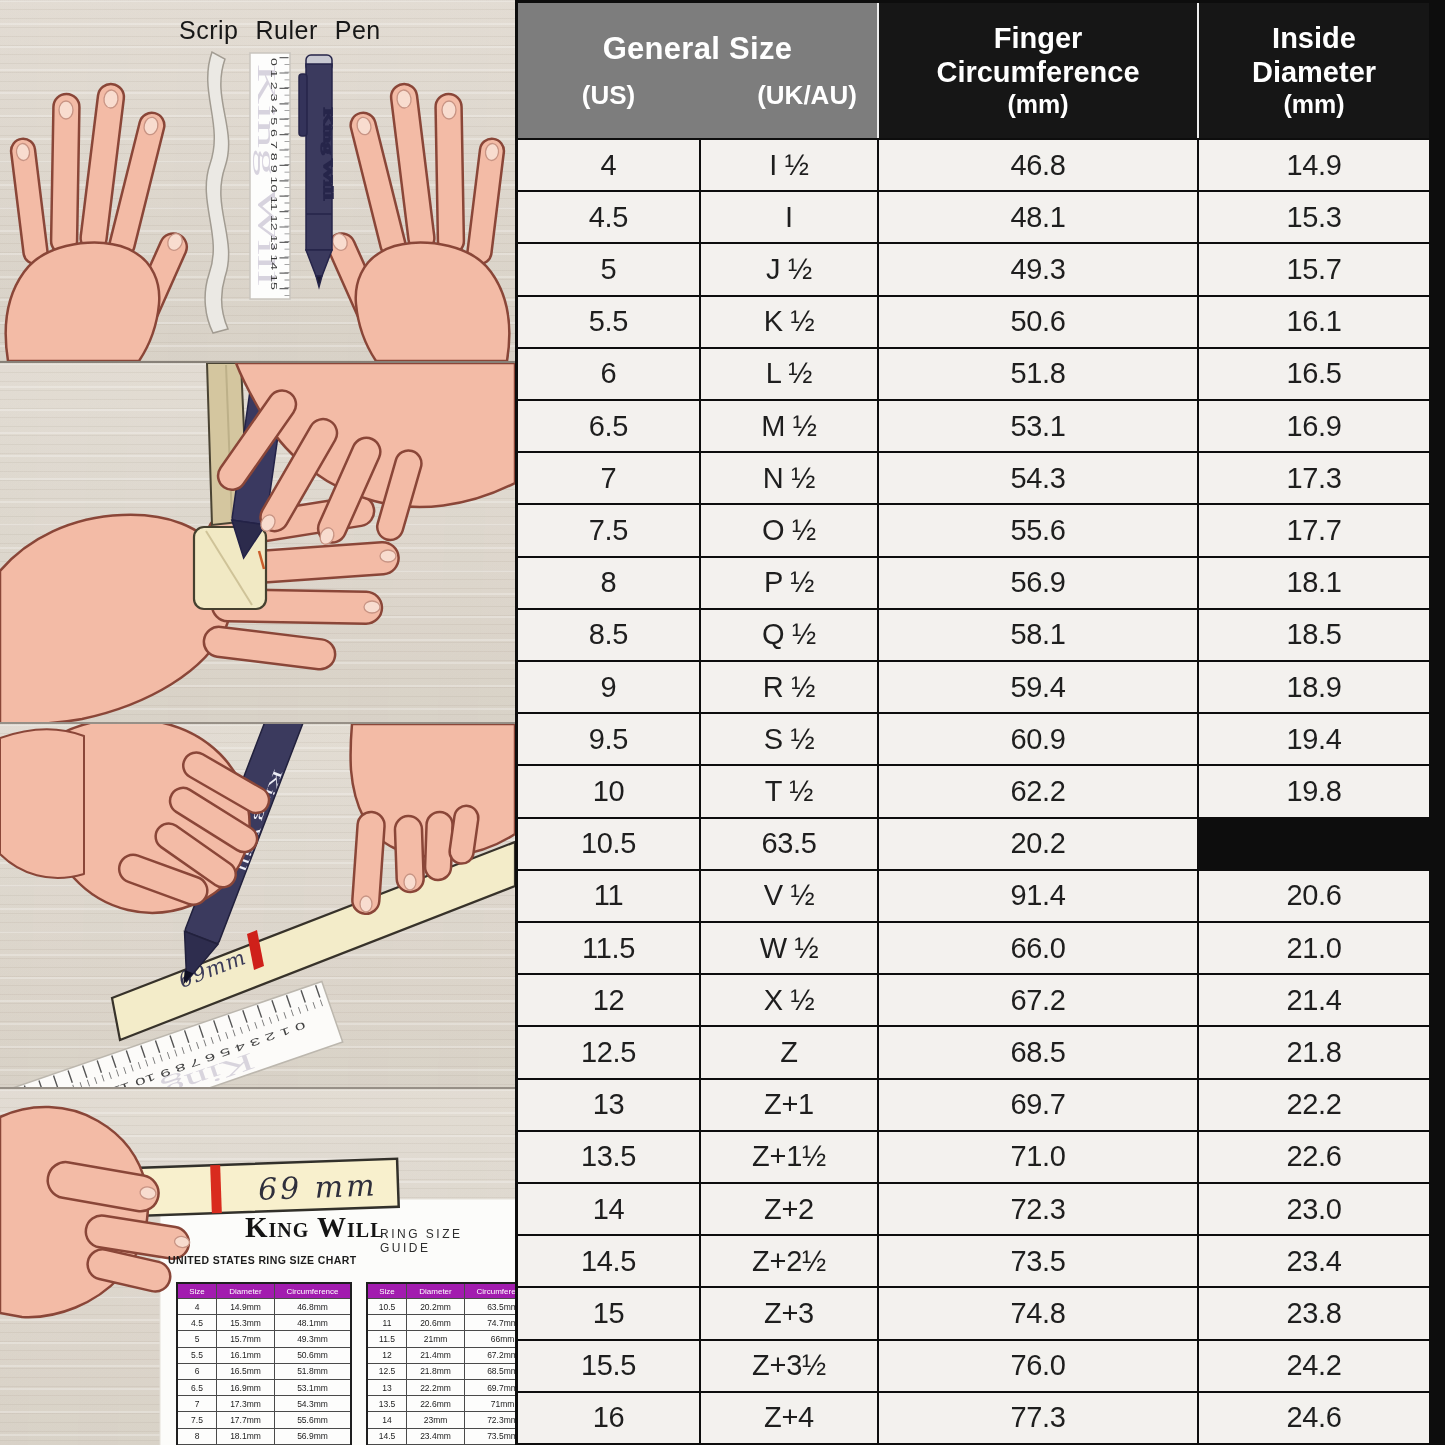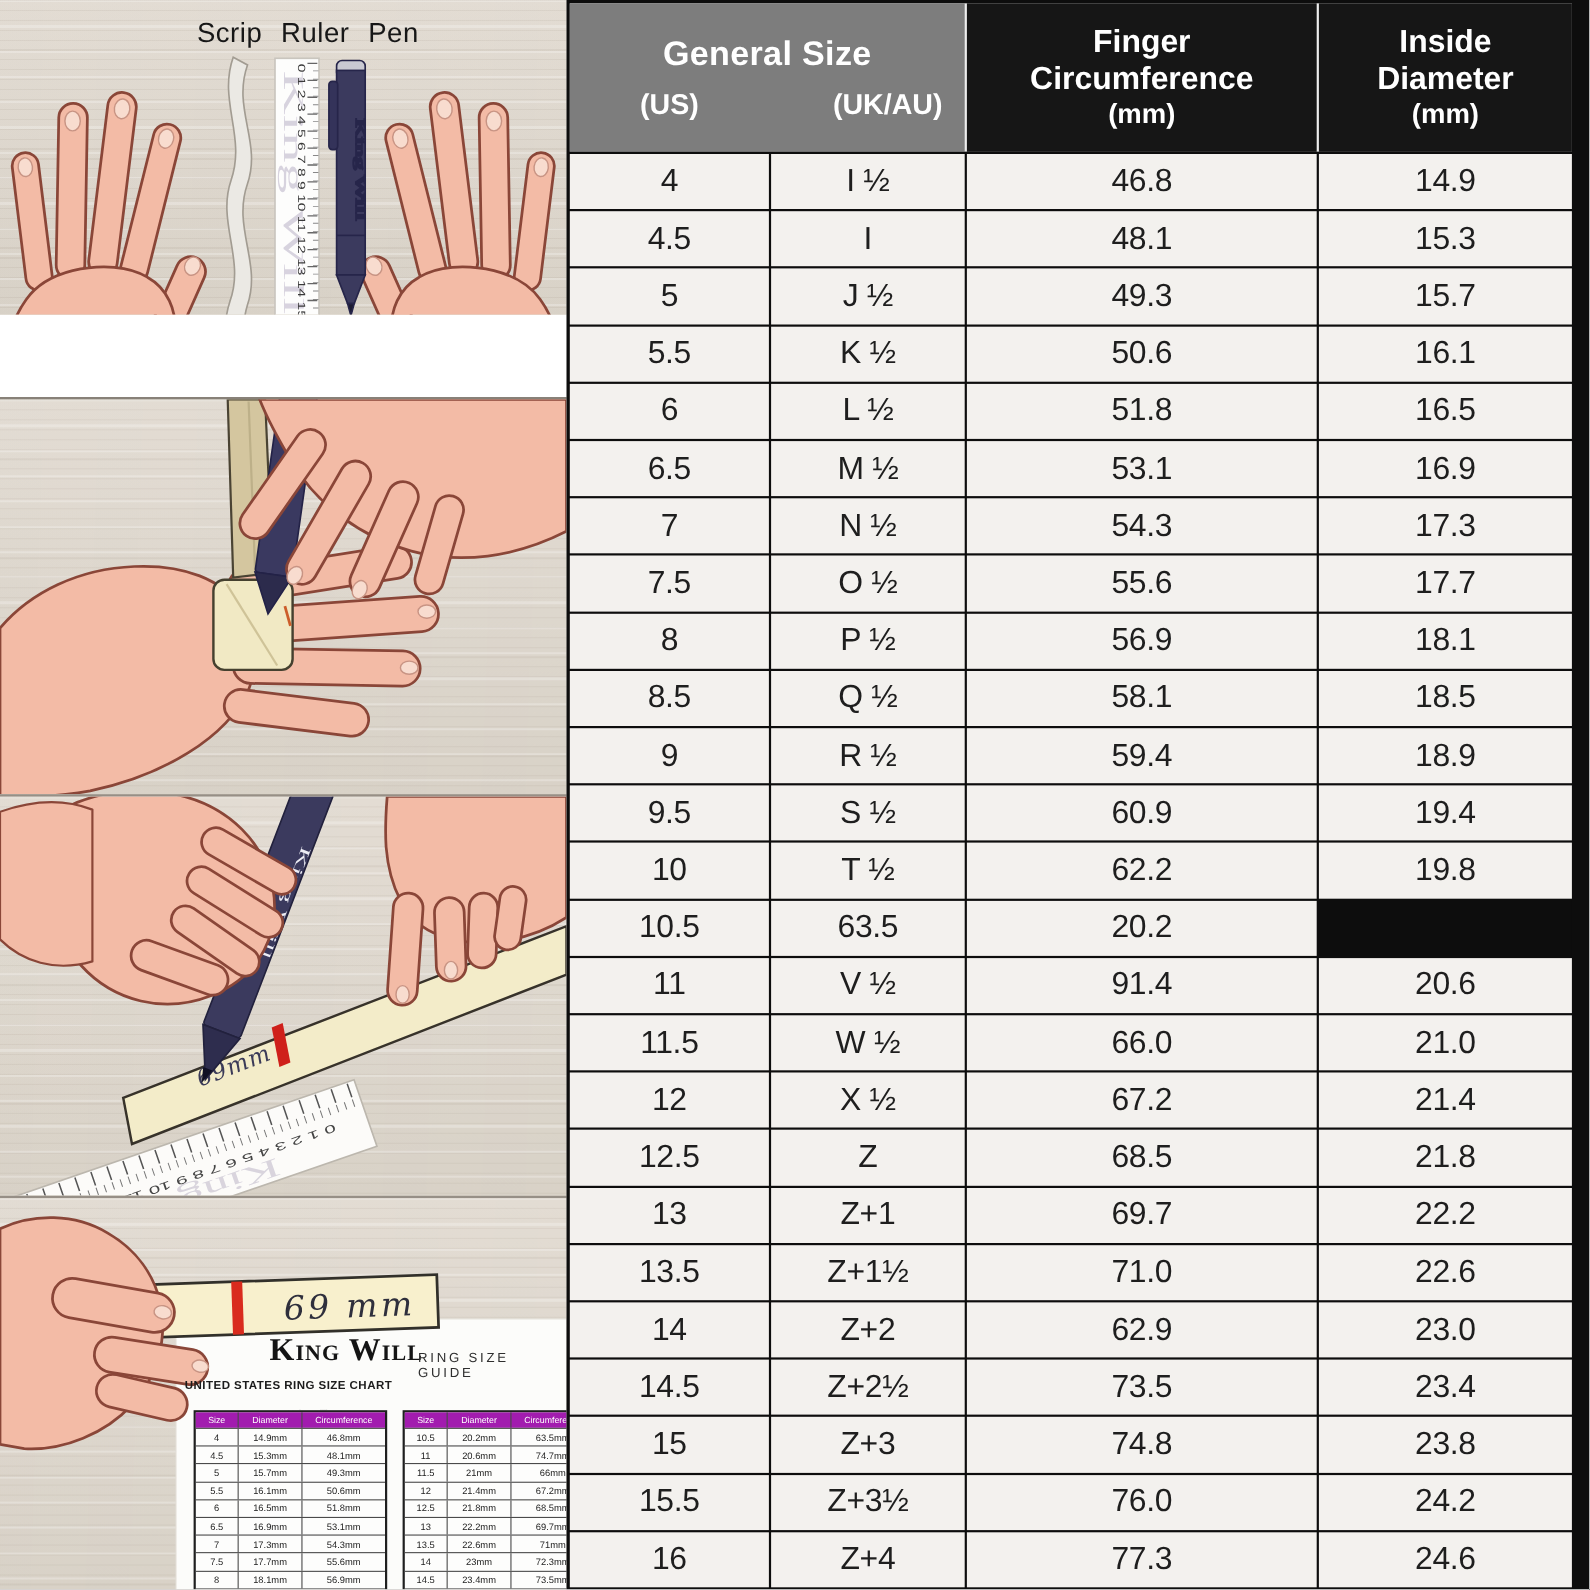--- a/index.html
+++ b/index.html
@@ -9,21 +9,21 @@
   
   .panel{position:absolute;left:0;width:515px;overflow:hidden;box-sizing:border-box;}
   .wood{
     background-color:#e4ded5;
     background-image:
       repeating-linear-gradient(180deg, rgba(139,125,107,0.10) 0 1px, transparent 1px 9px),
       repeating-linear-gradient(180deg, rgba(255,255,255,0.25) 0 2px, transparent 2px 23px),
       repeating-linear-gradient(92deg, rgba(120,105,85,0.05) 0 40px, rgba(172,160,142,0.09) 40px 90px),
       linear-gradient(180deg,#e8e2da,#ddd7cd);
   }
-  .panel1{top:0;height:286px;}
+  .panel1{top:0;height:361px;}
   .panel2{top:361px;height:361px;border-top:2px solid rgba(70,62,55,.55);}
   .panel3{top:722px;height:365px;border-top:2px solid rgba(70,62,55,.45);}
   .panel4{top:1087px;height:358px;border-top:2px solid rgba(70,62,55,.45);}
   .panel svg{position:absolute;left:0;top:0;}
 
   .p1-labels{position:absolute;left:179px;top:16px;display:flex;gap:17px;
              font-size:25px;color:#171717;letter-spacing:.5px;}
 
   
   .p4-brand{position:absolute;left:245px;top:122px;font-family:"Liberation Serif",serif;
@@ -530,21 +530,21 @@
         <div class="mt-row">
           <div class="c">13.5</div>
           <div class="c">Z+1½</div>
           <div class="c">71.0</div>
           <div class="c">22.6</div>
         </div>
 
         <div class="mt-row">
           <div class="c">14</div>
           <div class="c">Z+2</div>
-          <div class="c">62.9</div>
+          <div class="c">72.3</div>
           <div class="c">23.0</div>
         </div>
 
         <div class="mt-row">
           <div class="c">14.5</div>
           <div class="c">Z+2½</div>
           <div class="c">73.5</div>
           <div class="c">23.4</div>
         </div>
 

